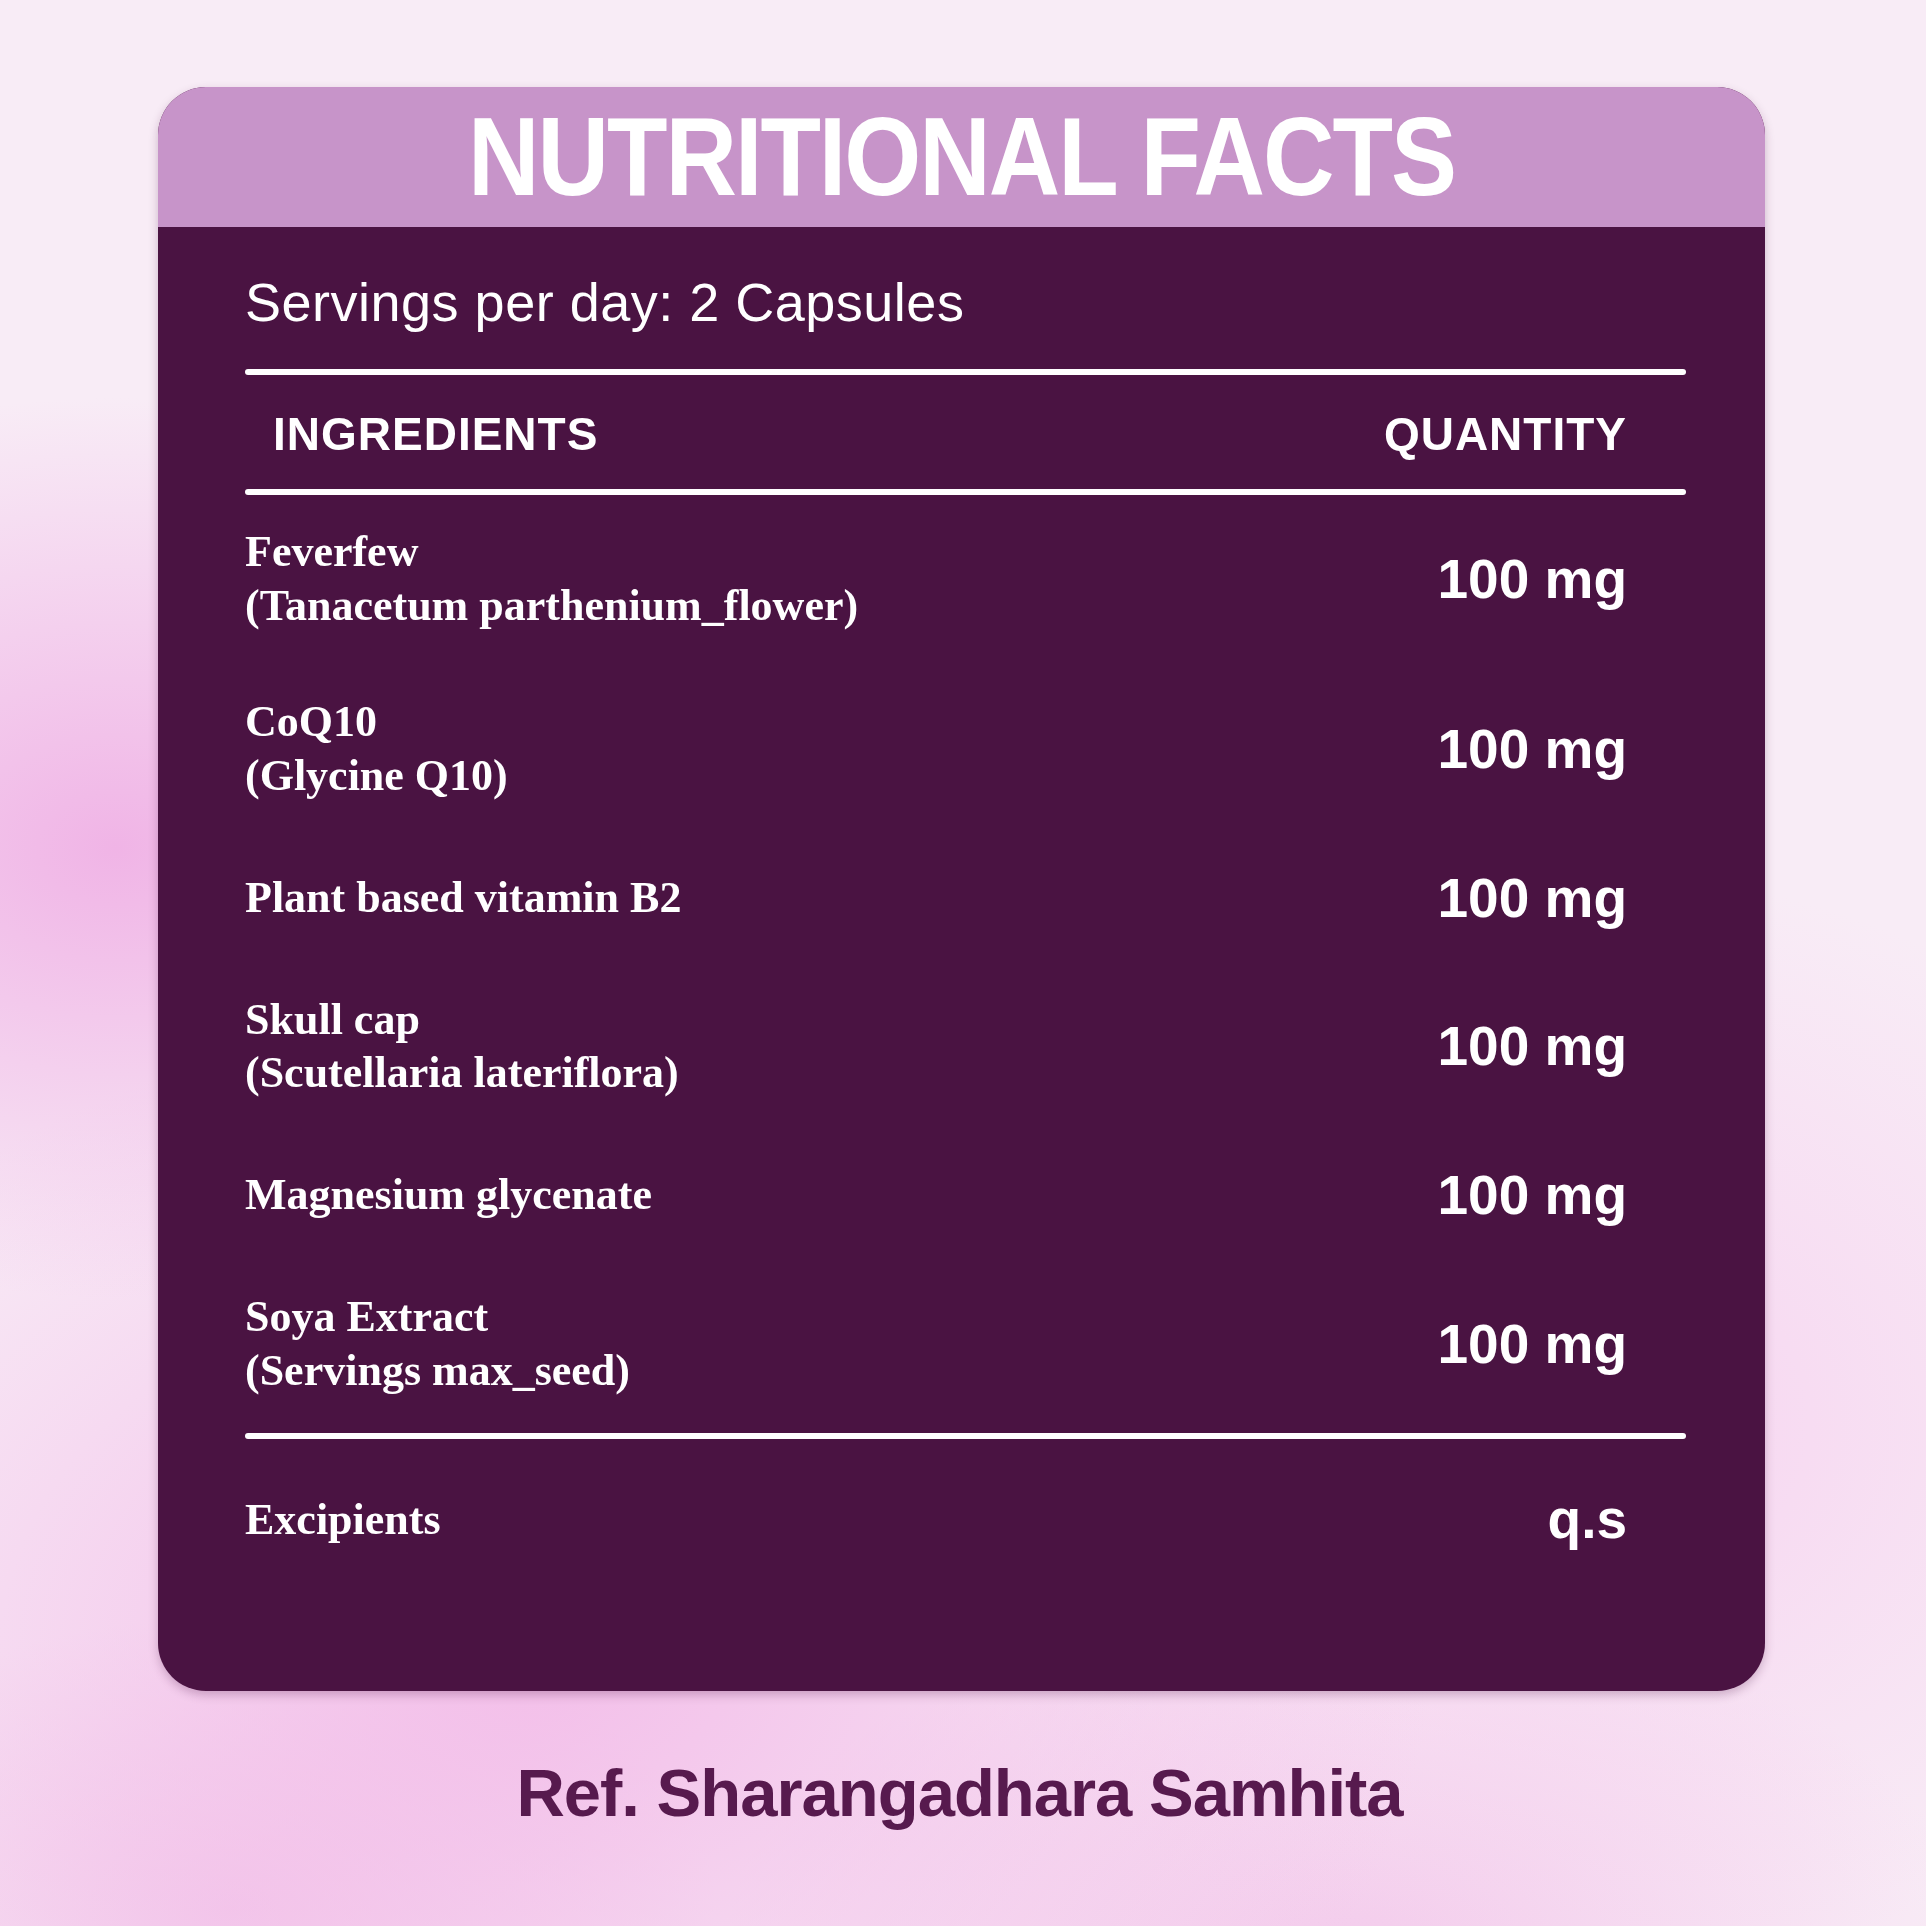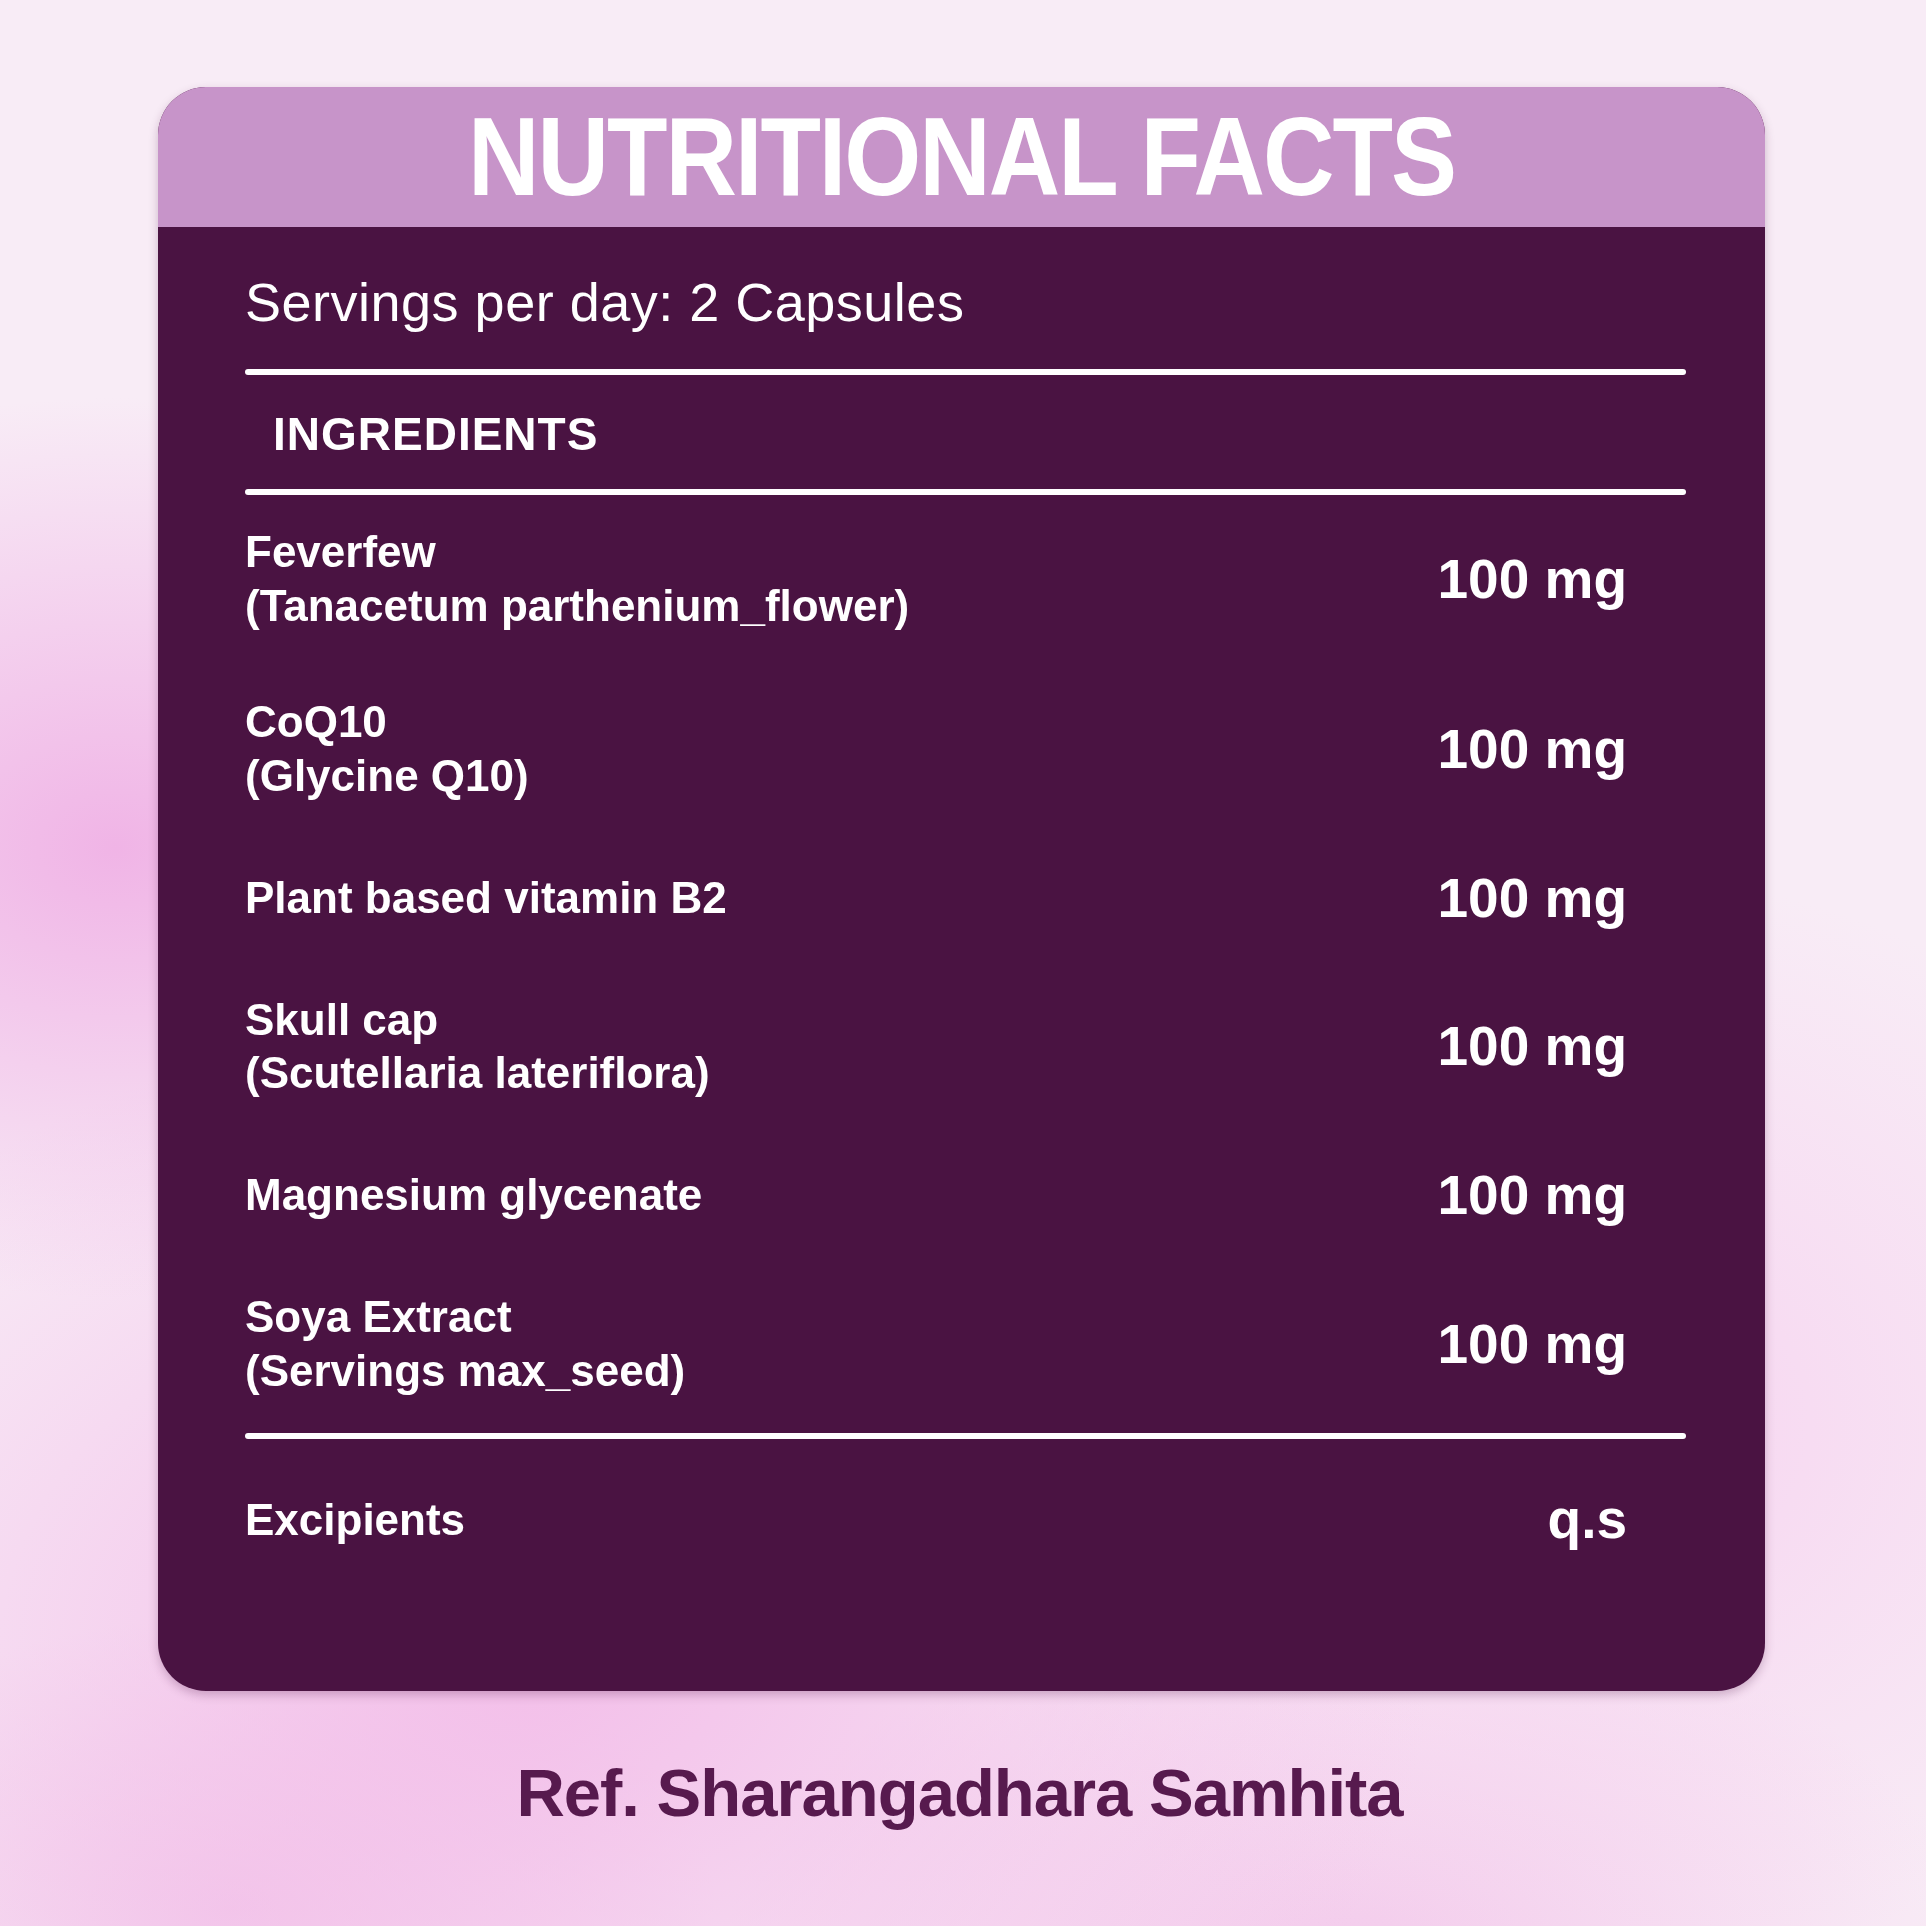--- a/index.html
+++ b/index.html
@@ -89,21 +89,21 @@
     letter-spacing:1px;
   }
   .rule-mid{margin-top:28px;}
   .rows{padding-top:30px;}
   .row{
     display:flex;
     align-items:center;
     margin-bottom:63px;
   }
   .rows .row:last-child{margin-bottom:0;}
-  .row .label{flex:1;}
+  .row .label{flex:1;font-family:Liberation Serif, serif;}
   .row .name,
   .row .detail{
     font-size:44px;
     font-weight:700;
     line-height:1.22;
   }
   .row .qty{
     width:297px;
     text-align:right;
     padding-right:59px;
@@ -135,20 +135,21 @@
     </div>
 
     <div class="content">
 
       <div class="servings">Servings per day: 2 Capsules</div>
 
       <div class="rule rule-top"></div>
 
       <div class="cols">
         <div class="col-ing">INGREDIENTS</div>
+        <div class="col-qty">QUANTITY</div>
       </div>
 
       <div class="rule rule-mid"></div>
 
       <div class="rows">
 
           <div class="row">
             <div class="label">
               <div class="name">Feverfew</div>
               <div class="detail">(Tanacetum parthenium_flower)</div>

